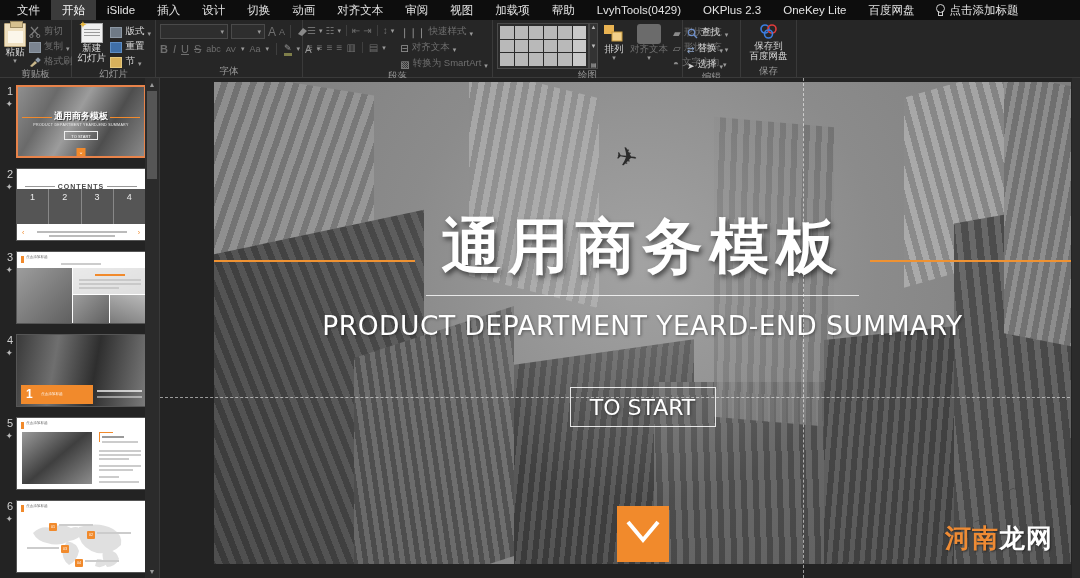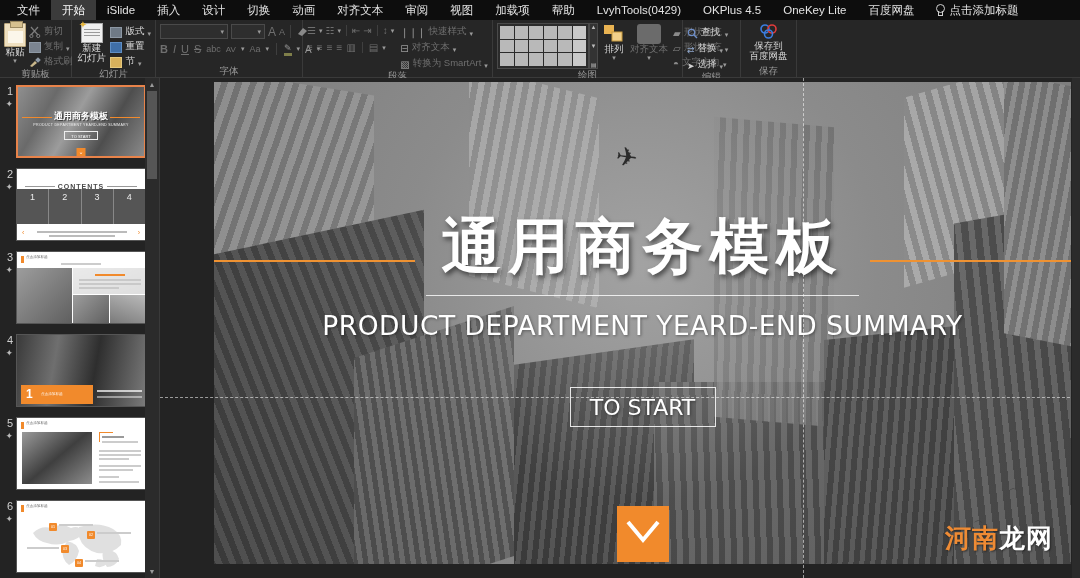--- a/index.html
+++ b/index.html
@@ -184,21 +184,21 @@
   <div class="menu-item">插入</div>
   <div class="menu-item">设计</div>
   <div class="menu-item">切换</div>
   <div class="menu-item">动画</div>
   <div class="menu-item">对齐文本</div>
   <div class="menu-item">审阅</div>
   <div class="menu-item">视图</div>
   <div class="menu-item">加载项</div>
   <div class="menu-item">帮助</div>
   <div class="menu-item">LvyhTools(0429)</div>
-  <div class="menu-item">OKPlus 4.5</div>
+  <div class="menu-item">OKPlus 2.3</div>
   <div class="menu-item">OneKey Lite</div>
   <div class="menu-item">百度网盘</div>
   <div class="menu-item tell-me">
     <span class="bulb"></span>
     <span>点击添加标题</span>
   </div>
 </div>
 
 <div id="ribbon">
 

